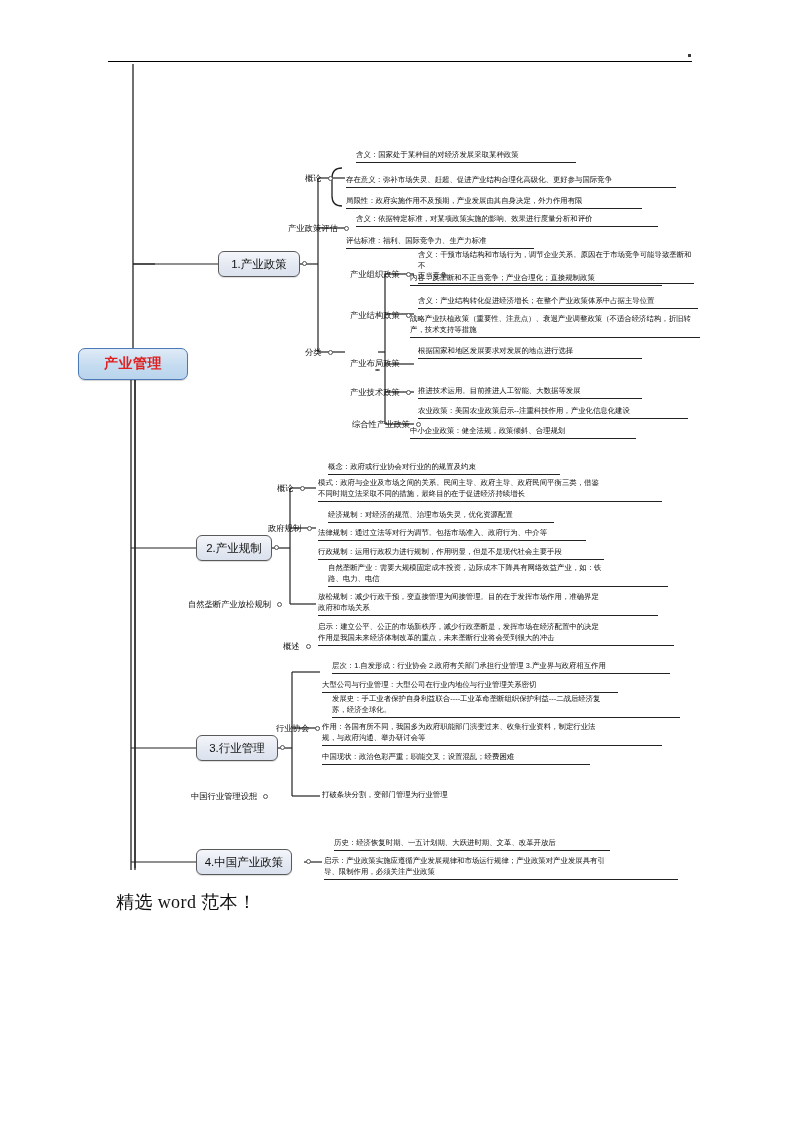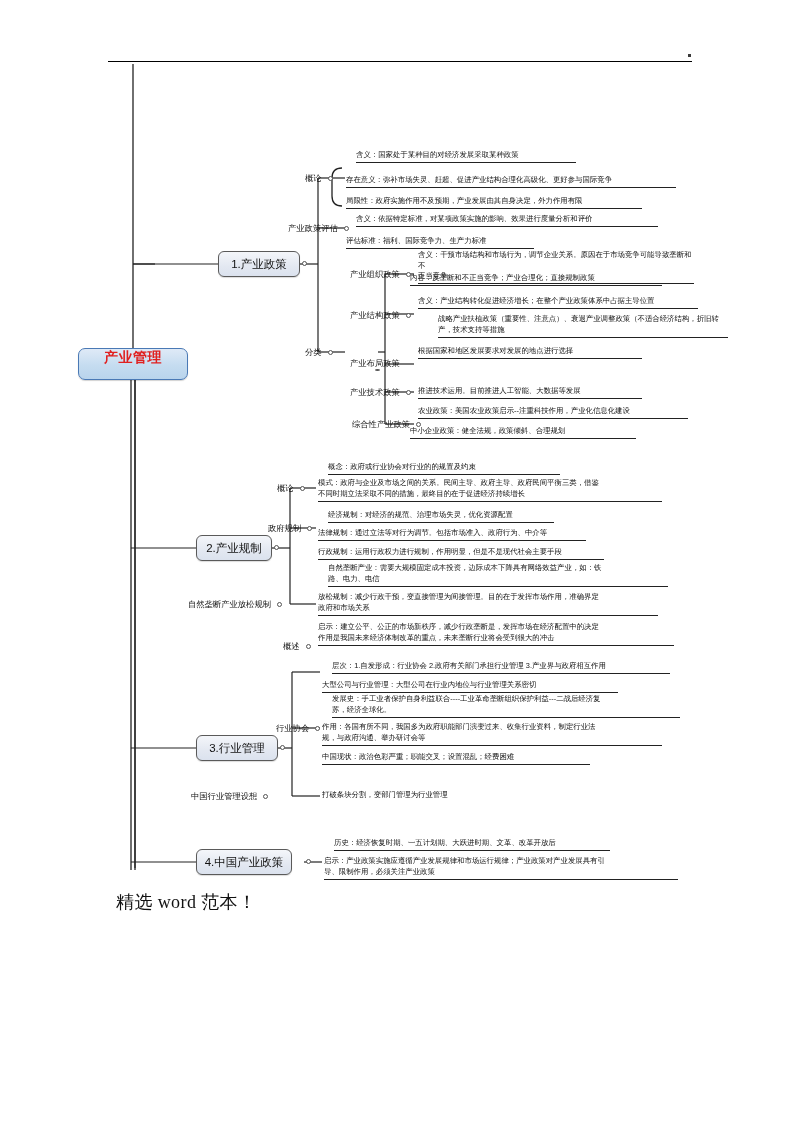--- a/index.html
+++ b/index.html
@@ -74,20 +74,21 @@
   .root-node {
     left: 78px;
     top: 348px;
     width: 110px;
     height: 32px;
     border: 1.4px solid #4a79b5;
     border-radius: 7px;
     background: linear-gradient(180deg,#dfeaf7 0%, #c5dcf0 55%, #b9d4ec 100%);
     box-shadow: 0 1px 1px rgba(0,0,0,.18);
     display: flex;
+    align-items: center;
     justify-content: center;
   }
   .root-label {
     font-size: 14px;
     font-weight: 700;
     color: #e02020;
     letter-spacing: .5px;
   }
 
   
@@ -255,21 +256,21 @@
     </div>
     <div class="leaf two-line" style="left:418px;top:250px;width:276px;">含义：干预市场结构和市场行为，调节企业关系。原因在于市场竞争可能导致垄断和不
 正当竞争</div>
     <div class="leaf thick" style="left:410px;top:273px;width:252px;">内容：反垄断和不正当竞争；产业合理化；直接规制政策</div>
 
     <div class="node l2-node" style="left:350px;top:309px;">
       <span class="l2-label">产业结构政策</span>
       <span class="l2-dot"></span>
     </div>
     <div class="leaf" style="left:418px;top:296px;width:280px;">含义：产业结构转化促进经济增长；在整个产业政策体系中占据主导位置</div>
-    <div class="leaf thick two-line" style="left:410px;top:314px;width:290px;margin-left:28px;">战略产业扶植政策（重要性、注意点）、衰退产业调整政策（不适合经济结构，折旧转
+    <div class="leaf thick two-line" style="left:410px;top:314px;width:290px;">战略产业扶植政策（重要性、注意点）、衰退产业调整政策（不适合经济结构，折旧转
 产，技术支持等措施</div>
 
     <div class="node l2-node" style="left:350px;top:358px;flex-direction:column;">
       <span class="l2-label">产业布局政策</span>
       <span class="l2-dot"></span>
     </div>
     <div class="leaf" style="left:418px;top:346px;width:224px;">根据国家和地区发展要求对发展的地点进行选择</div>
 
     <div class="node l2-node" style="left:350px;top:386px;">
       <span class="l2-label">产业技术政策</span>

